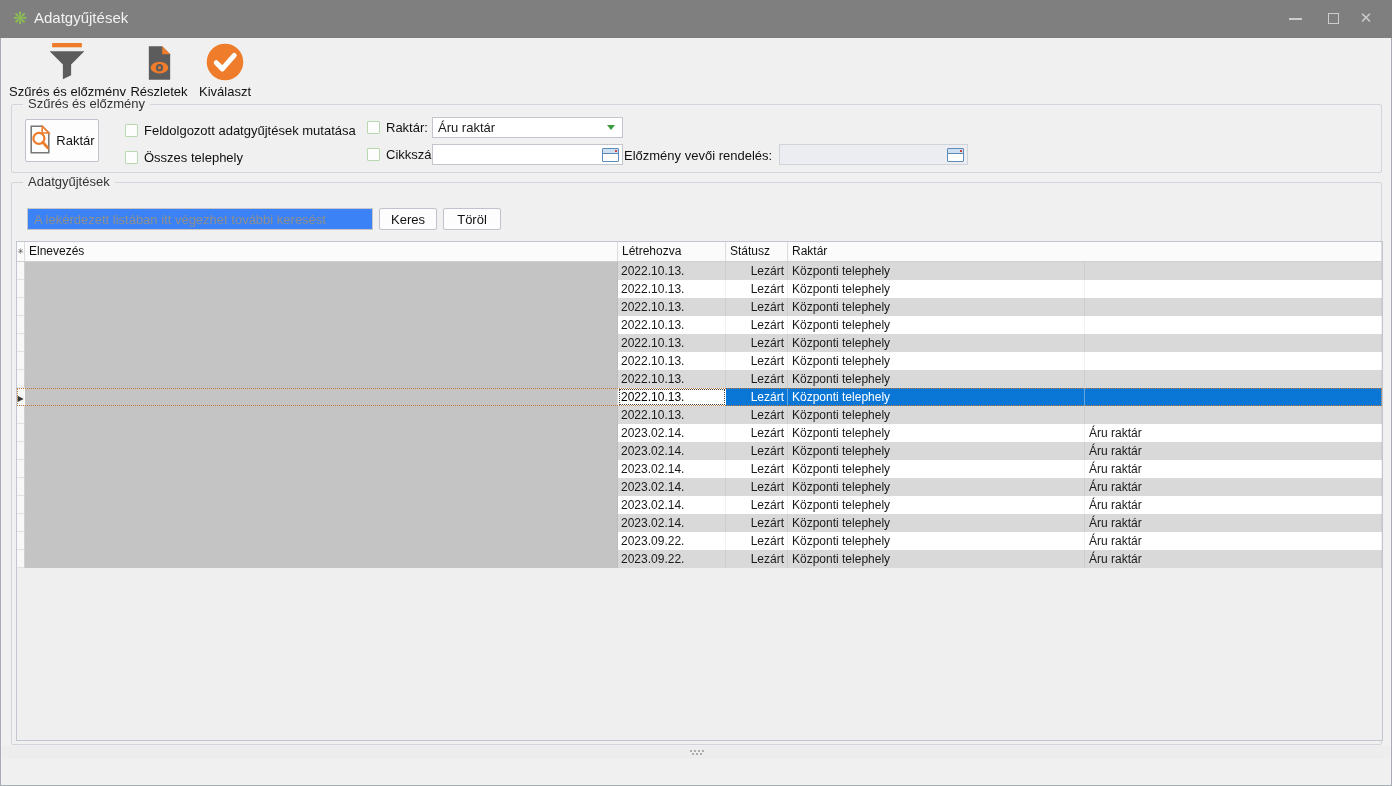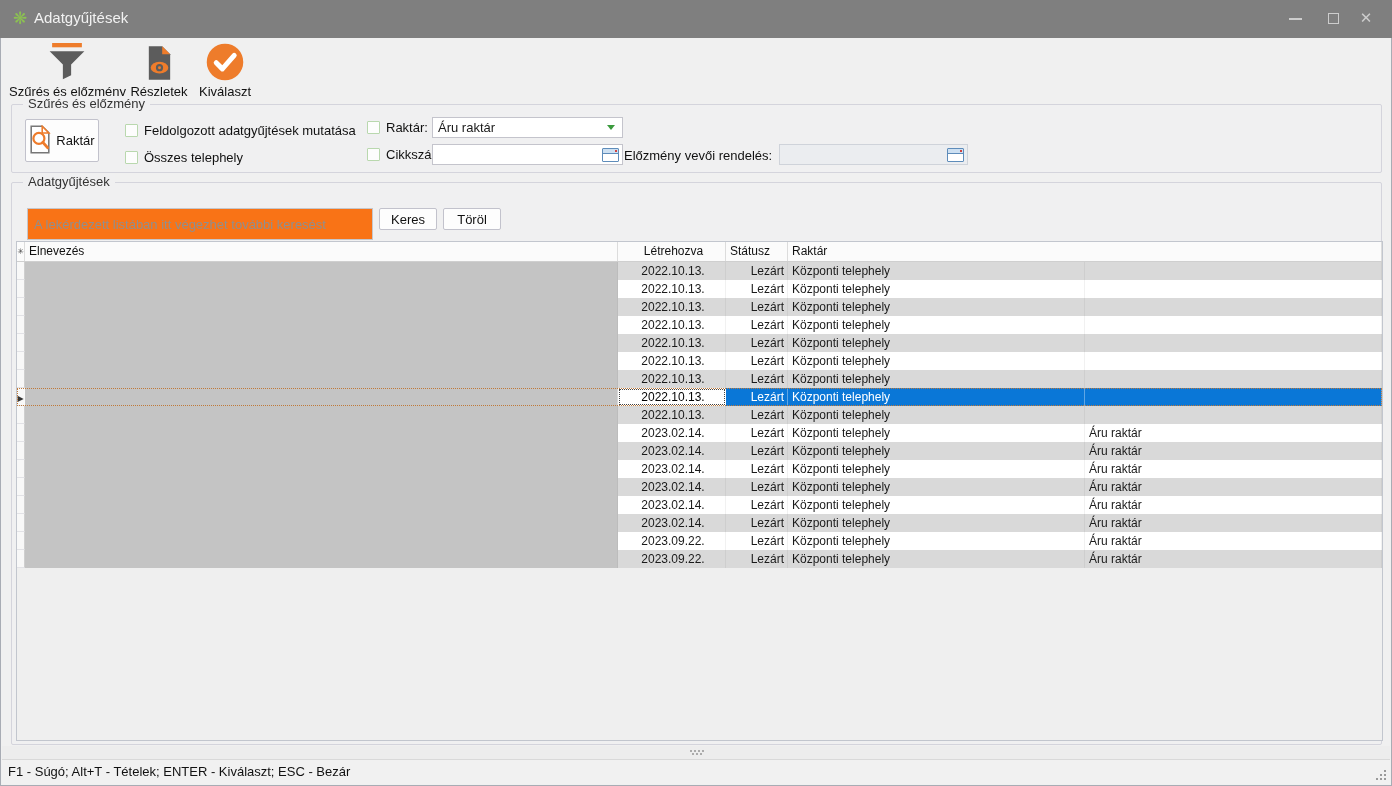--- a/index.html
+++ b/index.html
@@ -67,22 +67,22 @@
   .lbl-elozmeny { position:absolute; left:612px; top:43px; width:148px; text-align:right;
     font-size:13px; color:#111; white-space:nowrap; }
   .win-ico { width:17px; height:14px; margin-right:3px; position:relative;
     background:#fff; border:1px solid #5e8cba; border-radius:1px; flex:0 0 auto; cursor:pointer; }
   .win-ico::before { content:""; position:absolute; left:0; right:0; top:0; height:4px;
     background:#cde0f2; border-bottom:1px solid #5e8cba; }
   .win-ico::after { content:""; position:absolute; right:1px; top:1px; width:2px; height:2px; background:#d04440; }
 
   
   #search-input { position:absolute; left:15px; top:25px; width:346px; height:22px;
-    background:#f97316; border:1px solid #c6c6ca; font-family:inherit; font-size:13px;
-    color:#333; padding:15px 6px; outline:none; }
+    background:#3b82f6; border:1px solid #c6c6ca; font-family:inherit; font-size:13px;
+    color:#333; padding:5px 6px; outline:none; }
   #search-input::placeholder { color:#8f8f8f; opacity:1; }
   #btn-keres { position:absolute; left:367px; top:25px; width:58px; height:22px; }
   #btn-torol { position:absolute; left:431px; top:25px; width:58px; height:22px; }
 
   
   .grid { position:absolute; left:4px; top:58px; width:1367px; bottom:3px;
     background:#efefef; border:1px solid #c2c6ce; overflow:hidden; }
   .grid-header { display:flex; height:20px; background:#fbfbfb; border-bottom:1px solid #cfcfcf; }
   .grid-header .hcell { font-size:12px; color:#111; line-height:19px; padding-left:4px;
     border-right:1px solid #dcdcdc; white-space:nowrap; overflow:hidden; }
@@ -96,21 +96,21 @@
   .cell.ind { background:#f8f8f8 !important; border-right:1px solid #cfcfcf;
     border-bottom:1px solid #e2e2e6; text-align:center; }
   .cell.ind .arrow { font-size:8px; color:#333; line-height:18px; }
   .cell.name { background:#c4c4c4 !important; }
   .cell.date { padding-left:3px; }
   .cell.status { text-align:right; padding-right:3px; }
   .cell.site, .cell.wh { padding-left:4px; }
 
   .ind   { width:8px;  flex:0 0 auto; }
   .name  { width:593px; flex:0 0 auto; }
-  .date  { width:108px; flex:0 0 auto;text-align:center; }
+  .date  { width:108px; flex:0 0 auto; }
   .status{ width:62px; flex:0 0 auto; }
   .site  { width:297px; flex:0 0 auto; }
   .wh    { flex:1; }
 
   .grid-row.selected { outline:1px dotted #c07a3a; outline-offset:-1px; }
   .grid-row.selected .cell { background:#0a77d7; color:#fff; border-right-color:rgba(255,255,255,0.35); }
   .grid-row.selected .cell.date { background:#fff; color:#000;
     outline:1px dotted #444; outline-offset:-2px; }
 
   
@@ -377,19 +377,15 @@
               <div class="cell site">Központi telephely</div>
               <div class="cell wh">Áru raktár</div>
             </div>
           </div>
       </div>
     </div>
 
     <div class="splitter">
       <div class="splitter-grip"></div>
     </div>
-    <div class="statusbar">
-      <div class="status-text">F1 - Súgó; Alt+T - Tételek; ENTER - Kiválaszt; ESC - Bezár</div>
-      <div class="resize-grip"></div>
-    </div>
 
   </div>
 </div>
 
 </body></html>

